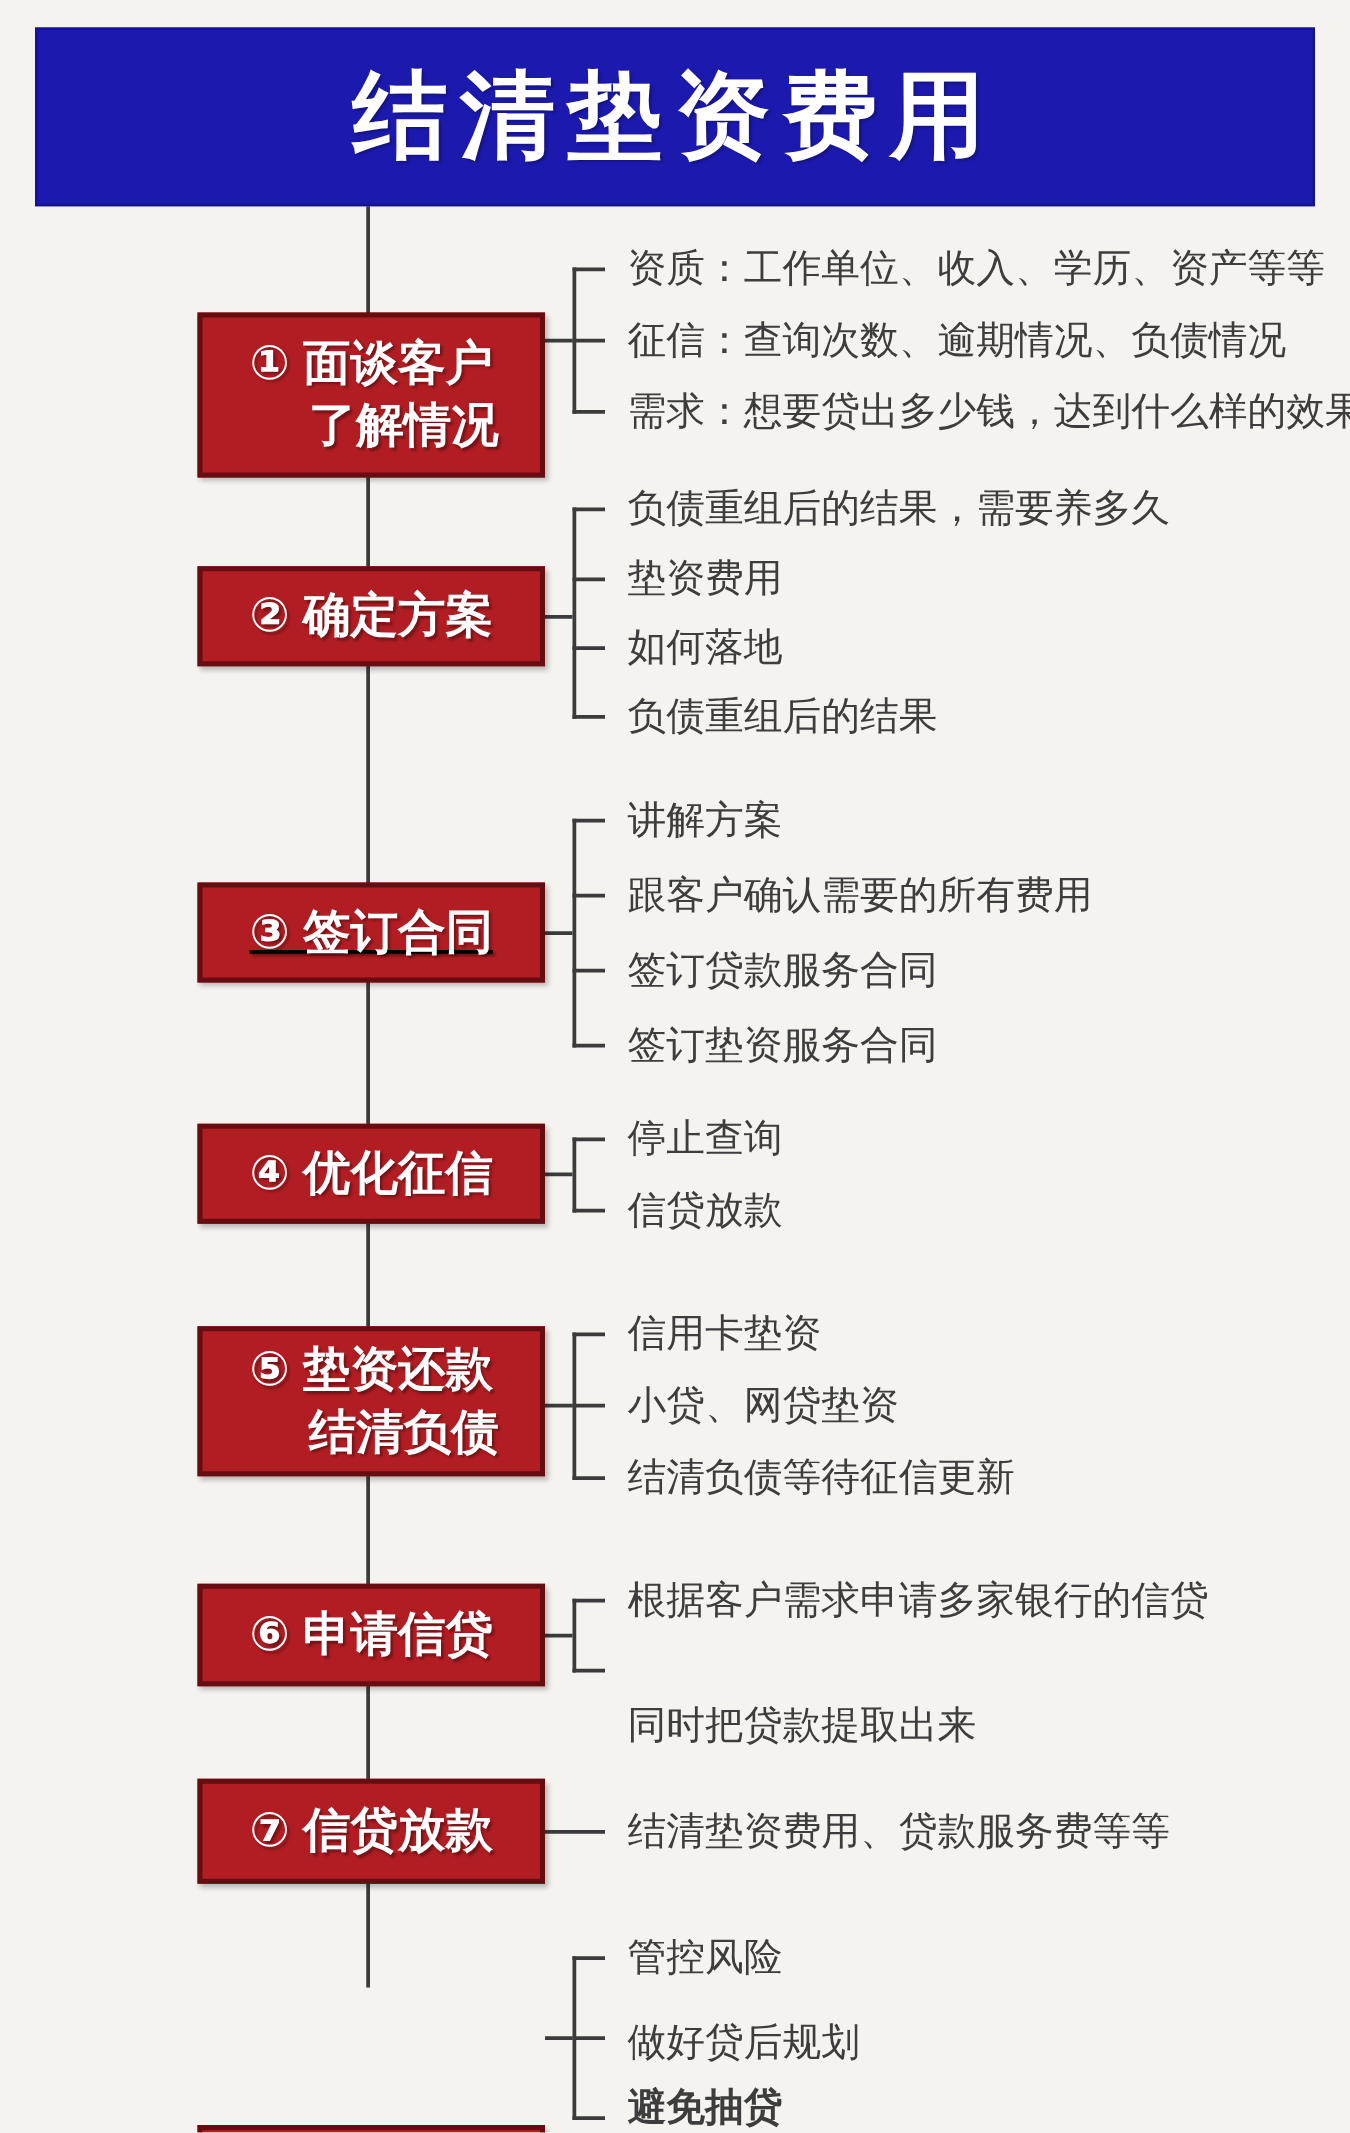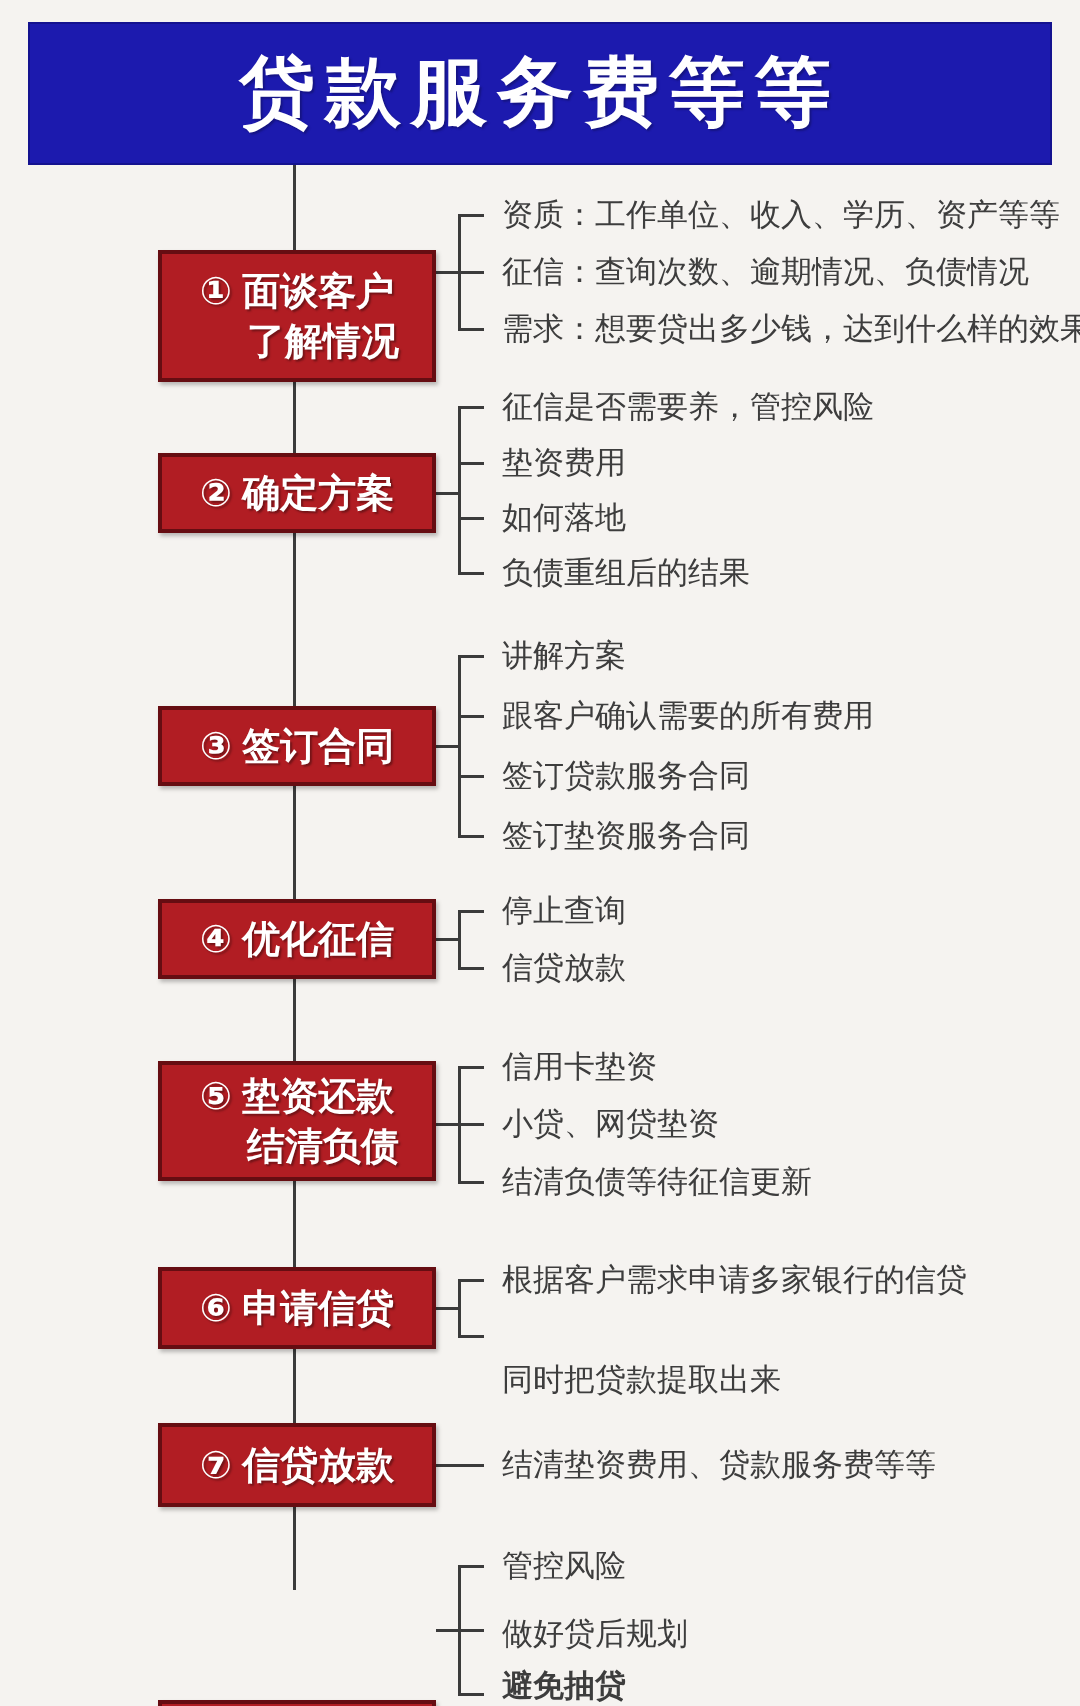--- a/index.html
+++ b/index.html
@@ -56,21 +56,21 @@
     position:absolute;left:502px;height:40px;line-height:40px;
     color:#3d3d3d;font-size:31px;white-space:nowrap;
   }
 </style>
 </head>
 <body>
 
 <div id="canvas">
 
   <div class="banner">
-    <div class="banner-title">贷款服务费等等</div>
+    <div class="banner-title">结清垫资费用</div>
   </div>
 
   <div class="trunk"></div>
 
   <div class="step-box" style="top:206px;height:132px;margin-top:44px;">
     <div class="box-line">① 面谈客户</div>
     <div class="box-line shift">了解情况</div>
   </div>
   <div class="stub" style="top:271px;"></div>
   <div class="spine" style="top:214px;height:117px;"></div>
@@ -83,26 +83,26 @@
 
   <div class="step-box" style="top:453px;height:80px;">
     <div class="box-line">② 确定方案</div>
   </div>
   <div class="stub" style="top:492px;"></div>
   <div class="spine" style="top:406px;height:169px;"></div>
   <div class="tick" style="top:406px;"></div>
   <div class="tick" style="top:462px;"></div>
   <div class="tick" style="top:517px;"></div>
   <div class="tick" style="top:572px;"></div>
-  <div class="branch" style="top:387px;">征信是否需要养，管控风险</div>
+  <div class="branch" style="top:387px;">负债重组后的结果，需要养多久</div>
   <div class="branch" style="top:443px;">垫资费用</div>
   <div class="branch" style="top:498px;">如何落地</div>
   <div class="branch" style="top:553px;">负债重组后的结果</div>
 
-  <div class="step-box" style="top:706px;height:80px;">
+  <div class="step-box" style="top:706px;height:80px;text-decoration:underline;">
     <div class="box-line">③ 签订合同</div>
   </div>
   <div class="stub" style="top:745px;"></div>
   <div class="spine" style="top:655px;height:183px;"></div>
   <div class="tick" style="top:655px;"></div>
   <div class="tick" style="top:715px;"></div>
   <div class="tick" style="top:775px;"></div>
   <div class="tick" style="top:835px;"></div>
   <div class="branch" style="top:636px;">讲解方案</div>
   <div class="branch" style="top:696px;">跟客户确认需要的所有费用</div>

